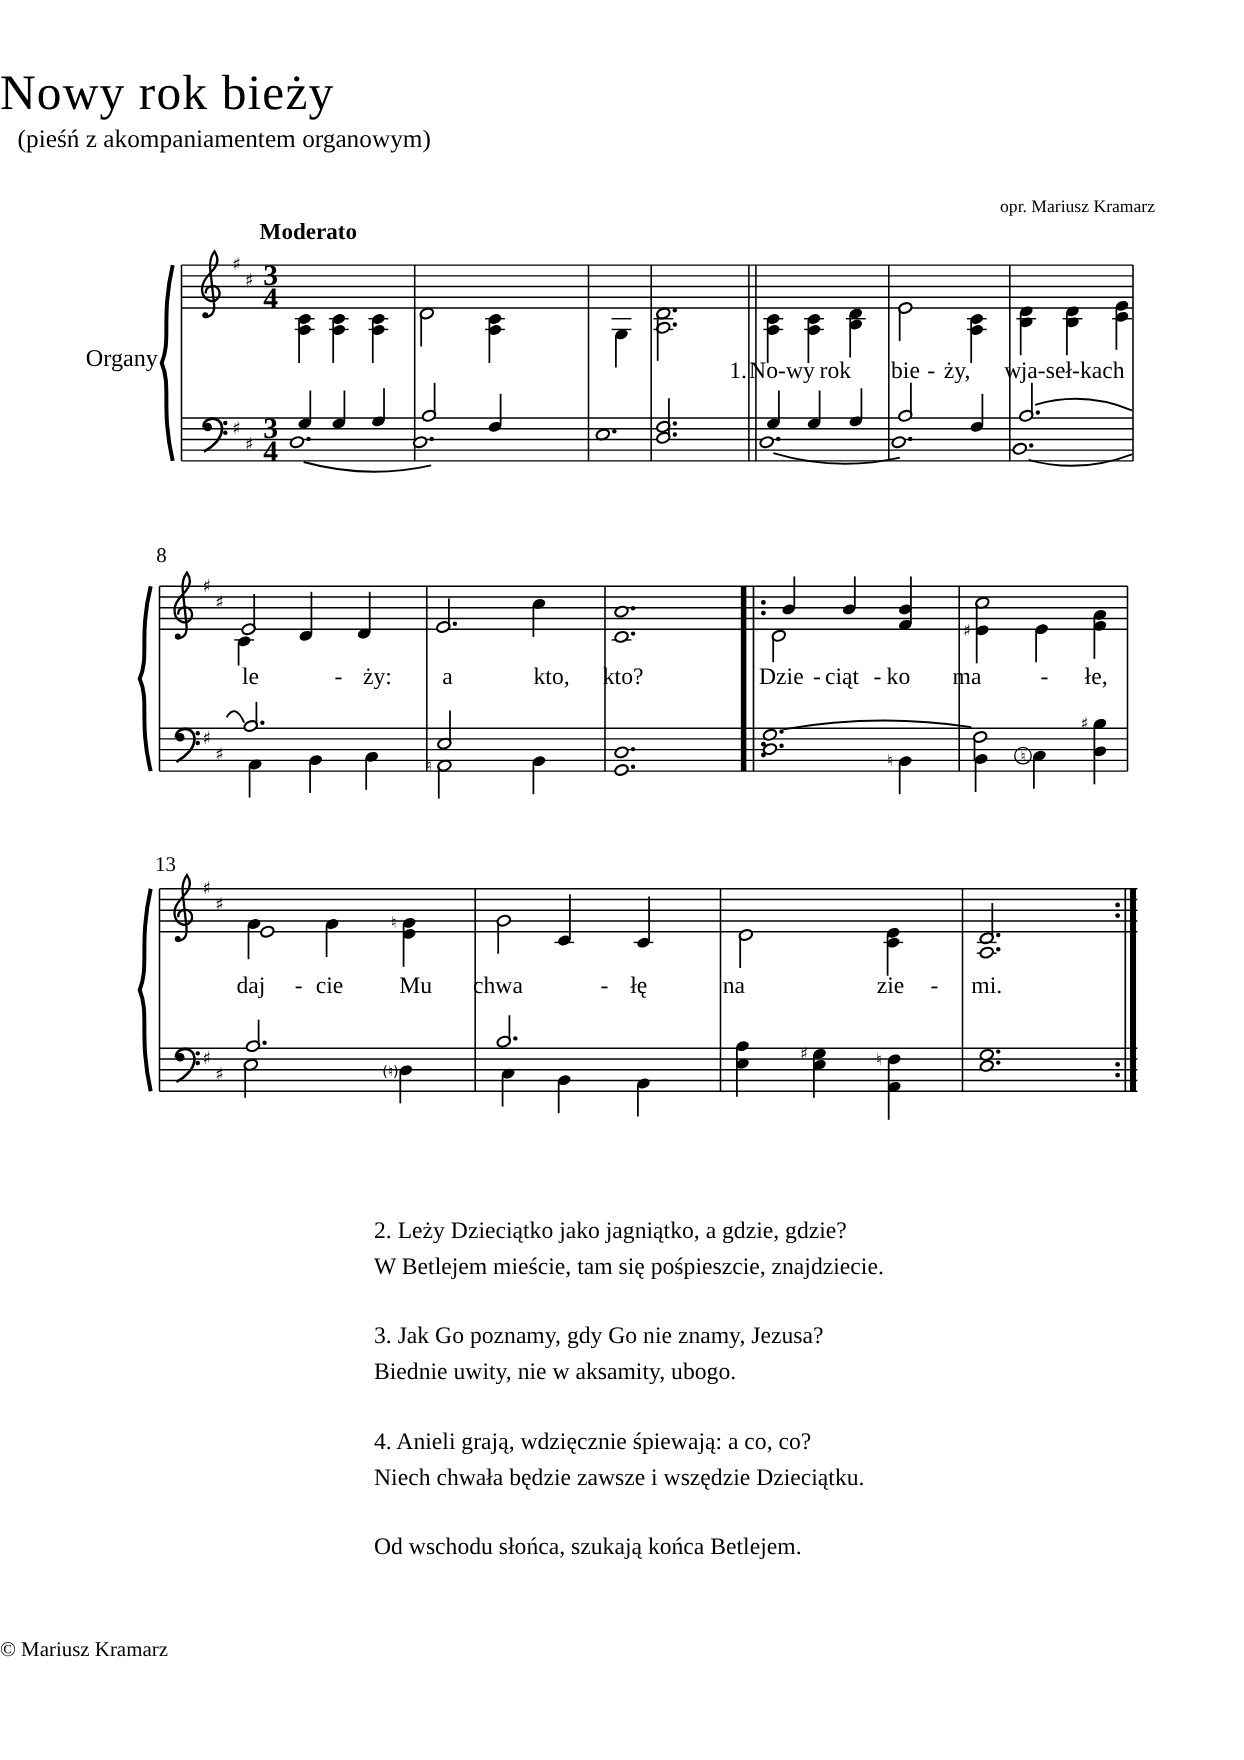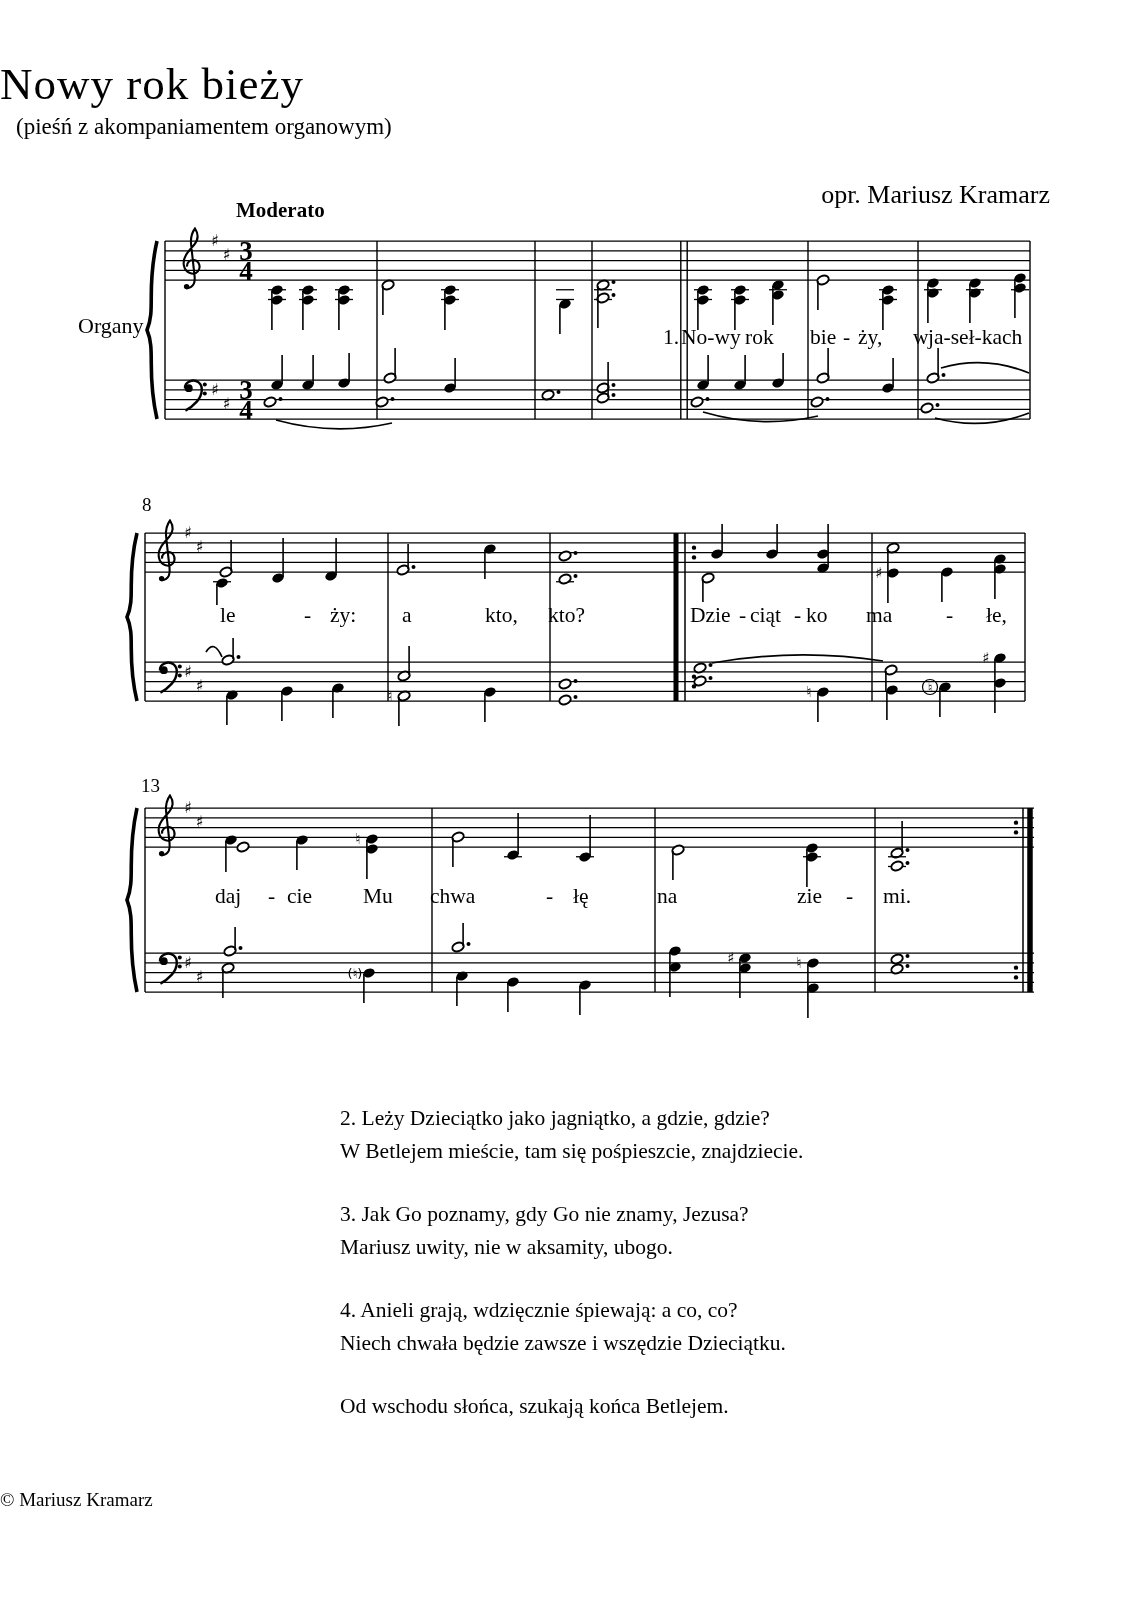--- a/index.html
+++ b/index.html
@@ -2,21 +2,21 @@
 <html><head>
 <meta charset="utf-8">
 <style>
   html,body{margin:0;padding:0;background:#e8e8e8;}
   .page{position:relative;width:1131px;height:1600px;background:#ffffff;
         font-family:"Liberation Serif",serif;color:#000;overflow:hidden;margin:0 auto;}
   #score-svg{position:absolute;left:0;top:0;}
   .title{position:absolute;top:58px;left:0;width:100%;text-align:left;
          font-size:45px;letter-spacing:1px;}
   .subtitle{position:absolute;top:114px;left:16px;width:100%;font-size:23px;}
-  .credit{position:absolute;top:180px;right:81px;font-size:26px;}
+  .credit{position:absolute;top:180px;right:81px;font-size:16px;}
   .tempo{position:absolute;top:198px;left:236px;font-size:21px;font-weight:bold;font-family:Liberation Serif, serif;}
   .instrument{position:absolute;top:313px;left:78px;font-size:22px;}
   .verses{position:absolute;top:1070px;left:340px;font-size:21.5px;line-height:33px;margin-top:32px;}
   .verse{margin-bottom:30px;}
   .footer{position:absolute;top:1489px;left:0;width:100%;text-align:left;font-size:19px;}
 </style>
 </head>
 <body>
 
 <div class="page">
@@ -416,21 +416,21 @@
   <div class="tempo">Moderato</div>
   <div class="instrument">Organy</div>
 
   <div class="verses">
     <div class="verse">
       <div>2. Leży Dzieciątko jako jagniątko, a gdzie, gdzie?</div>
       <div>W Betlejem mieście, tam się pośpieszcie, znajdziecie.</div>
     </div>
     <div class="verse">
       <div>3. Jak Go poznamy, gdy Go nie znamy, Jezusa?</div>
-      <div>Mariusz uwity, nie w aksamity, ubogo.</div>
+      <div>Biednie uwity, nie w aksamity, ubogo.</div>
     </div>
     <div class="verse">
       <div>4. Anieli grają, wdzięcznie śpiewają: a co, co?</div>
       <div>Niech chwała będzie zawsze i wszędzie Dzieciątku.</div>
     </div>
     <div class="verse">
       <div>Od wschodu słońca, szukają końca Betlejem.</div>
     </div>
   </div>
 

